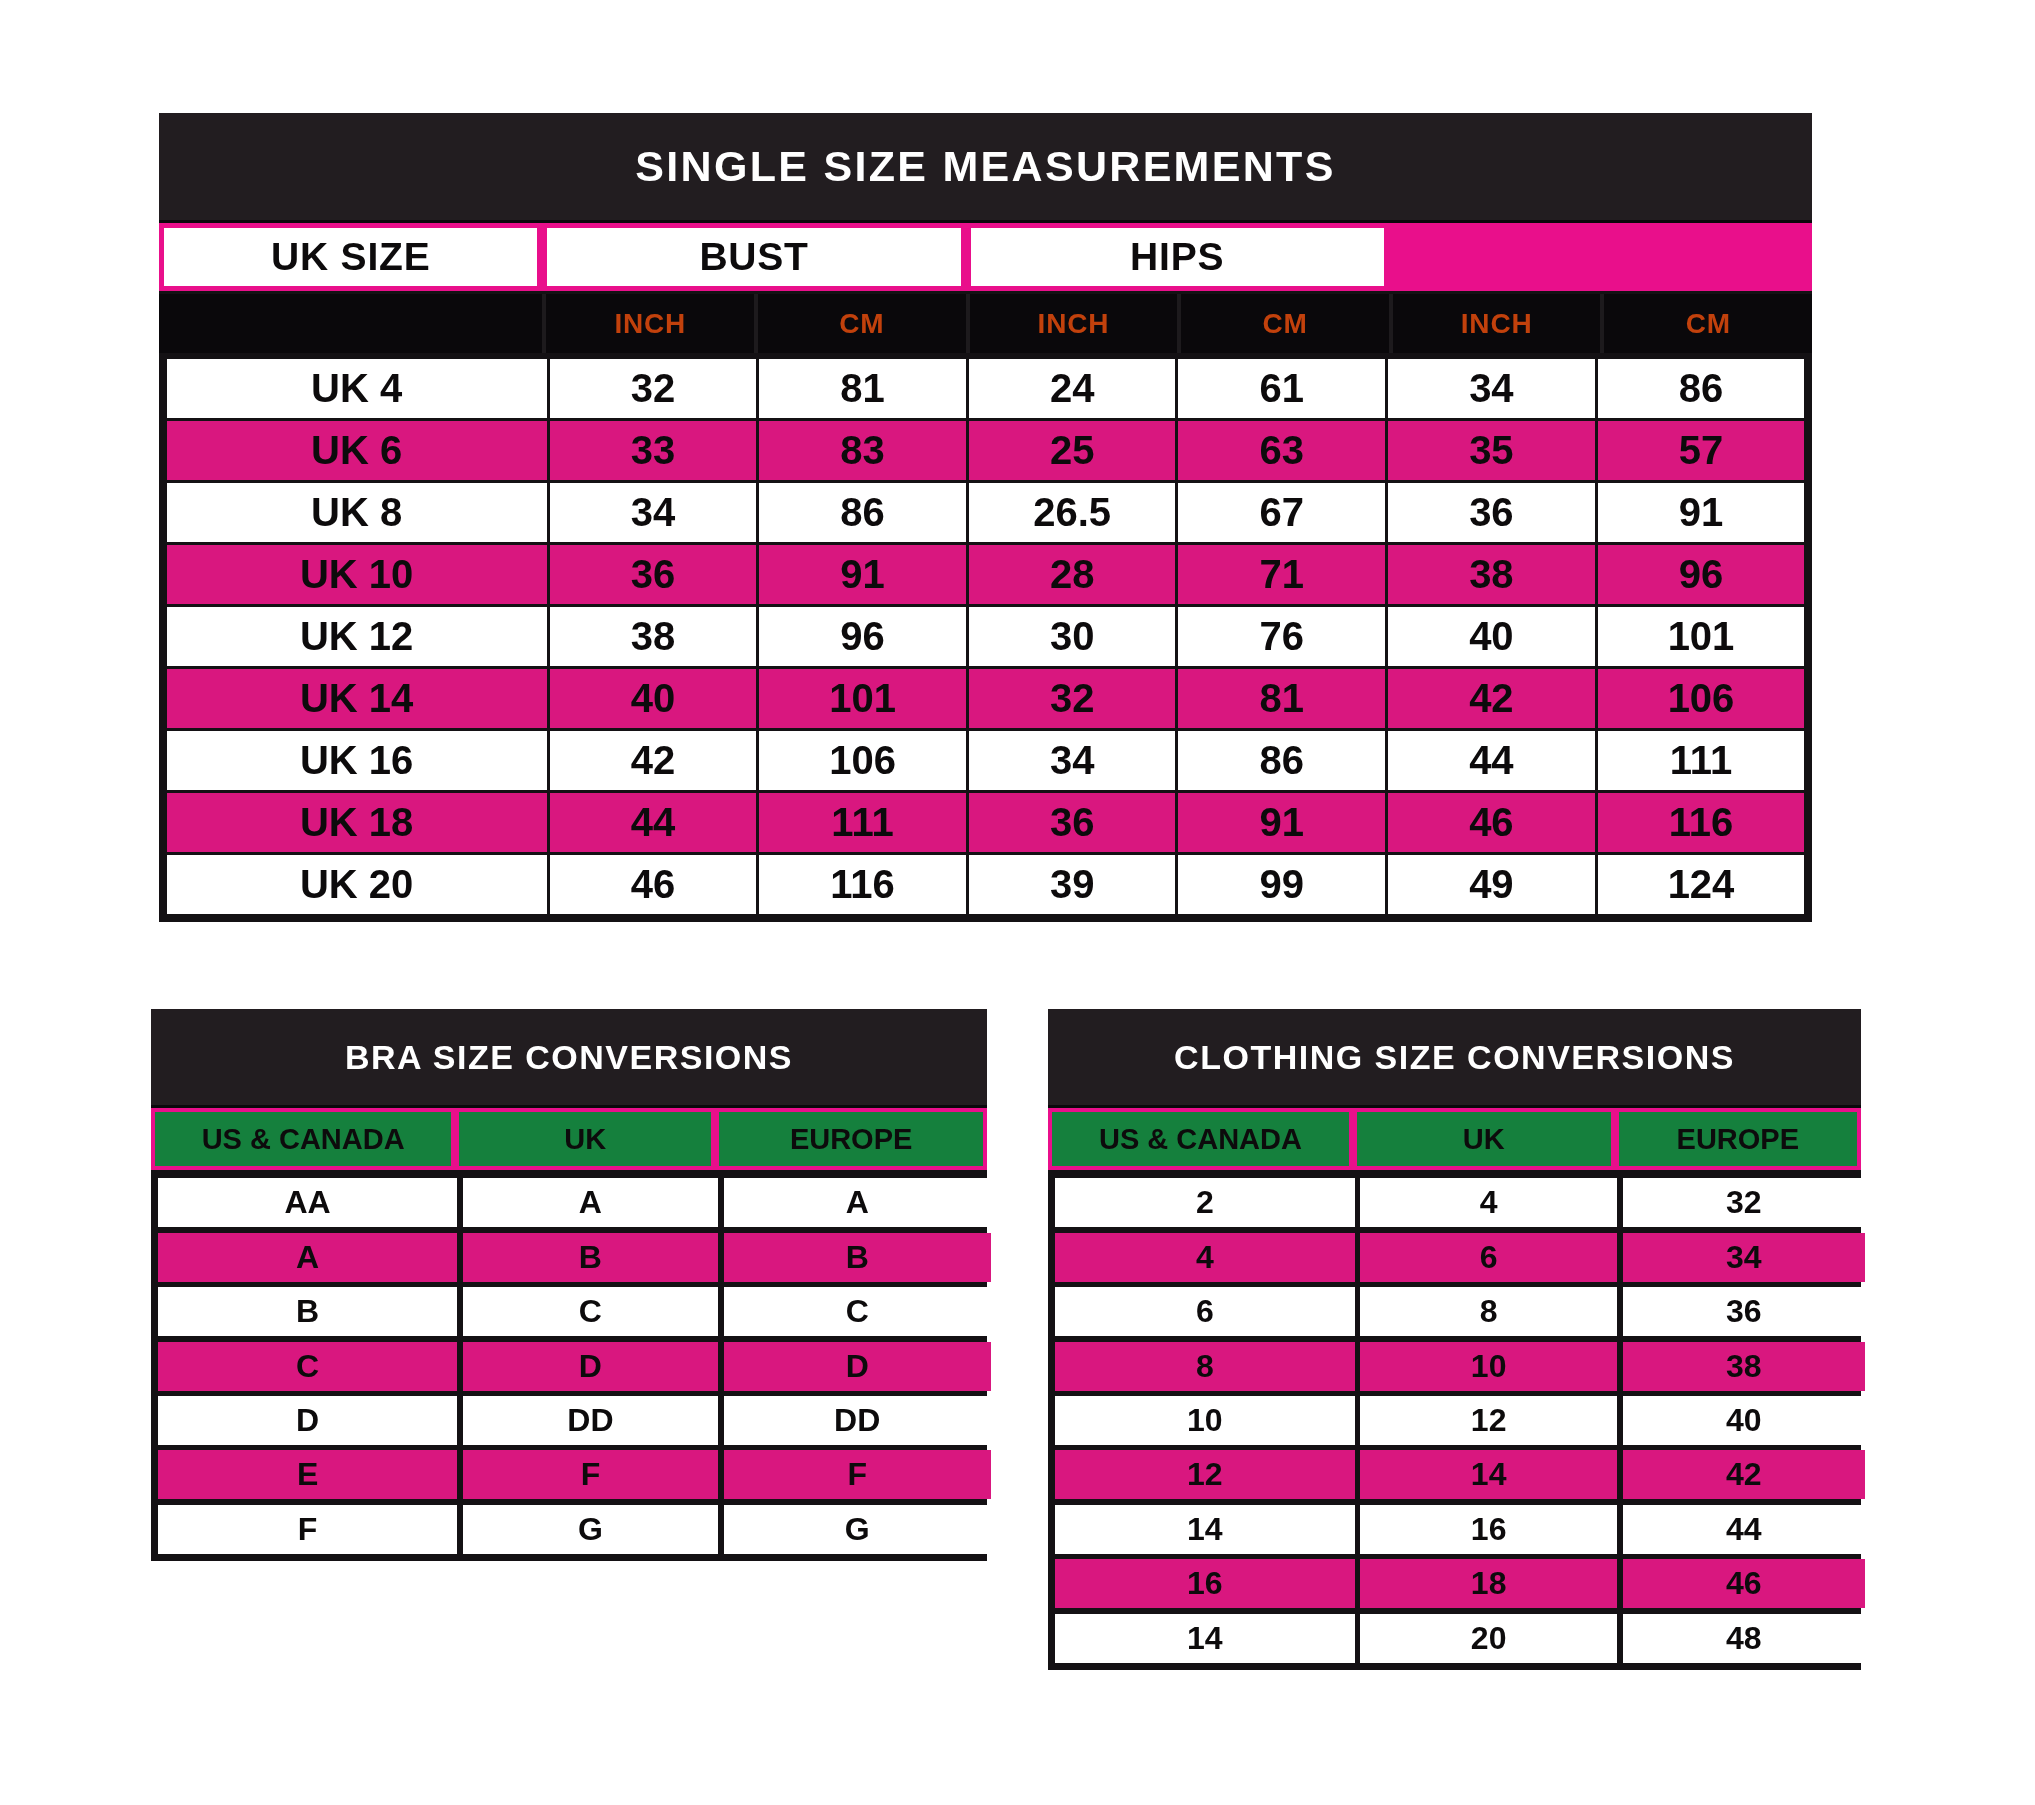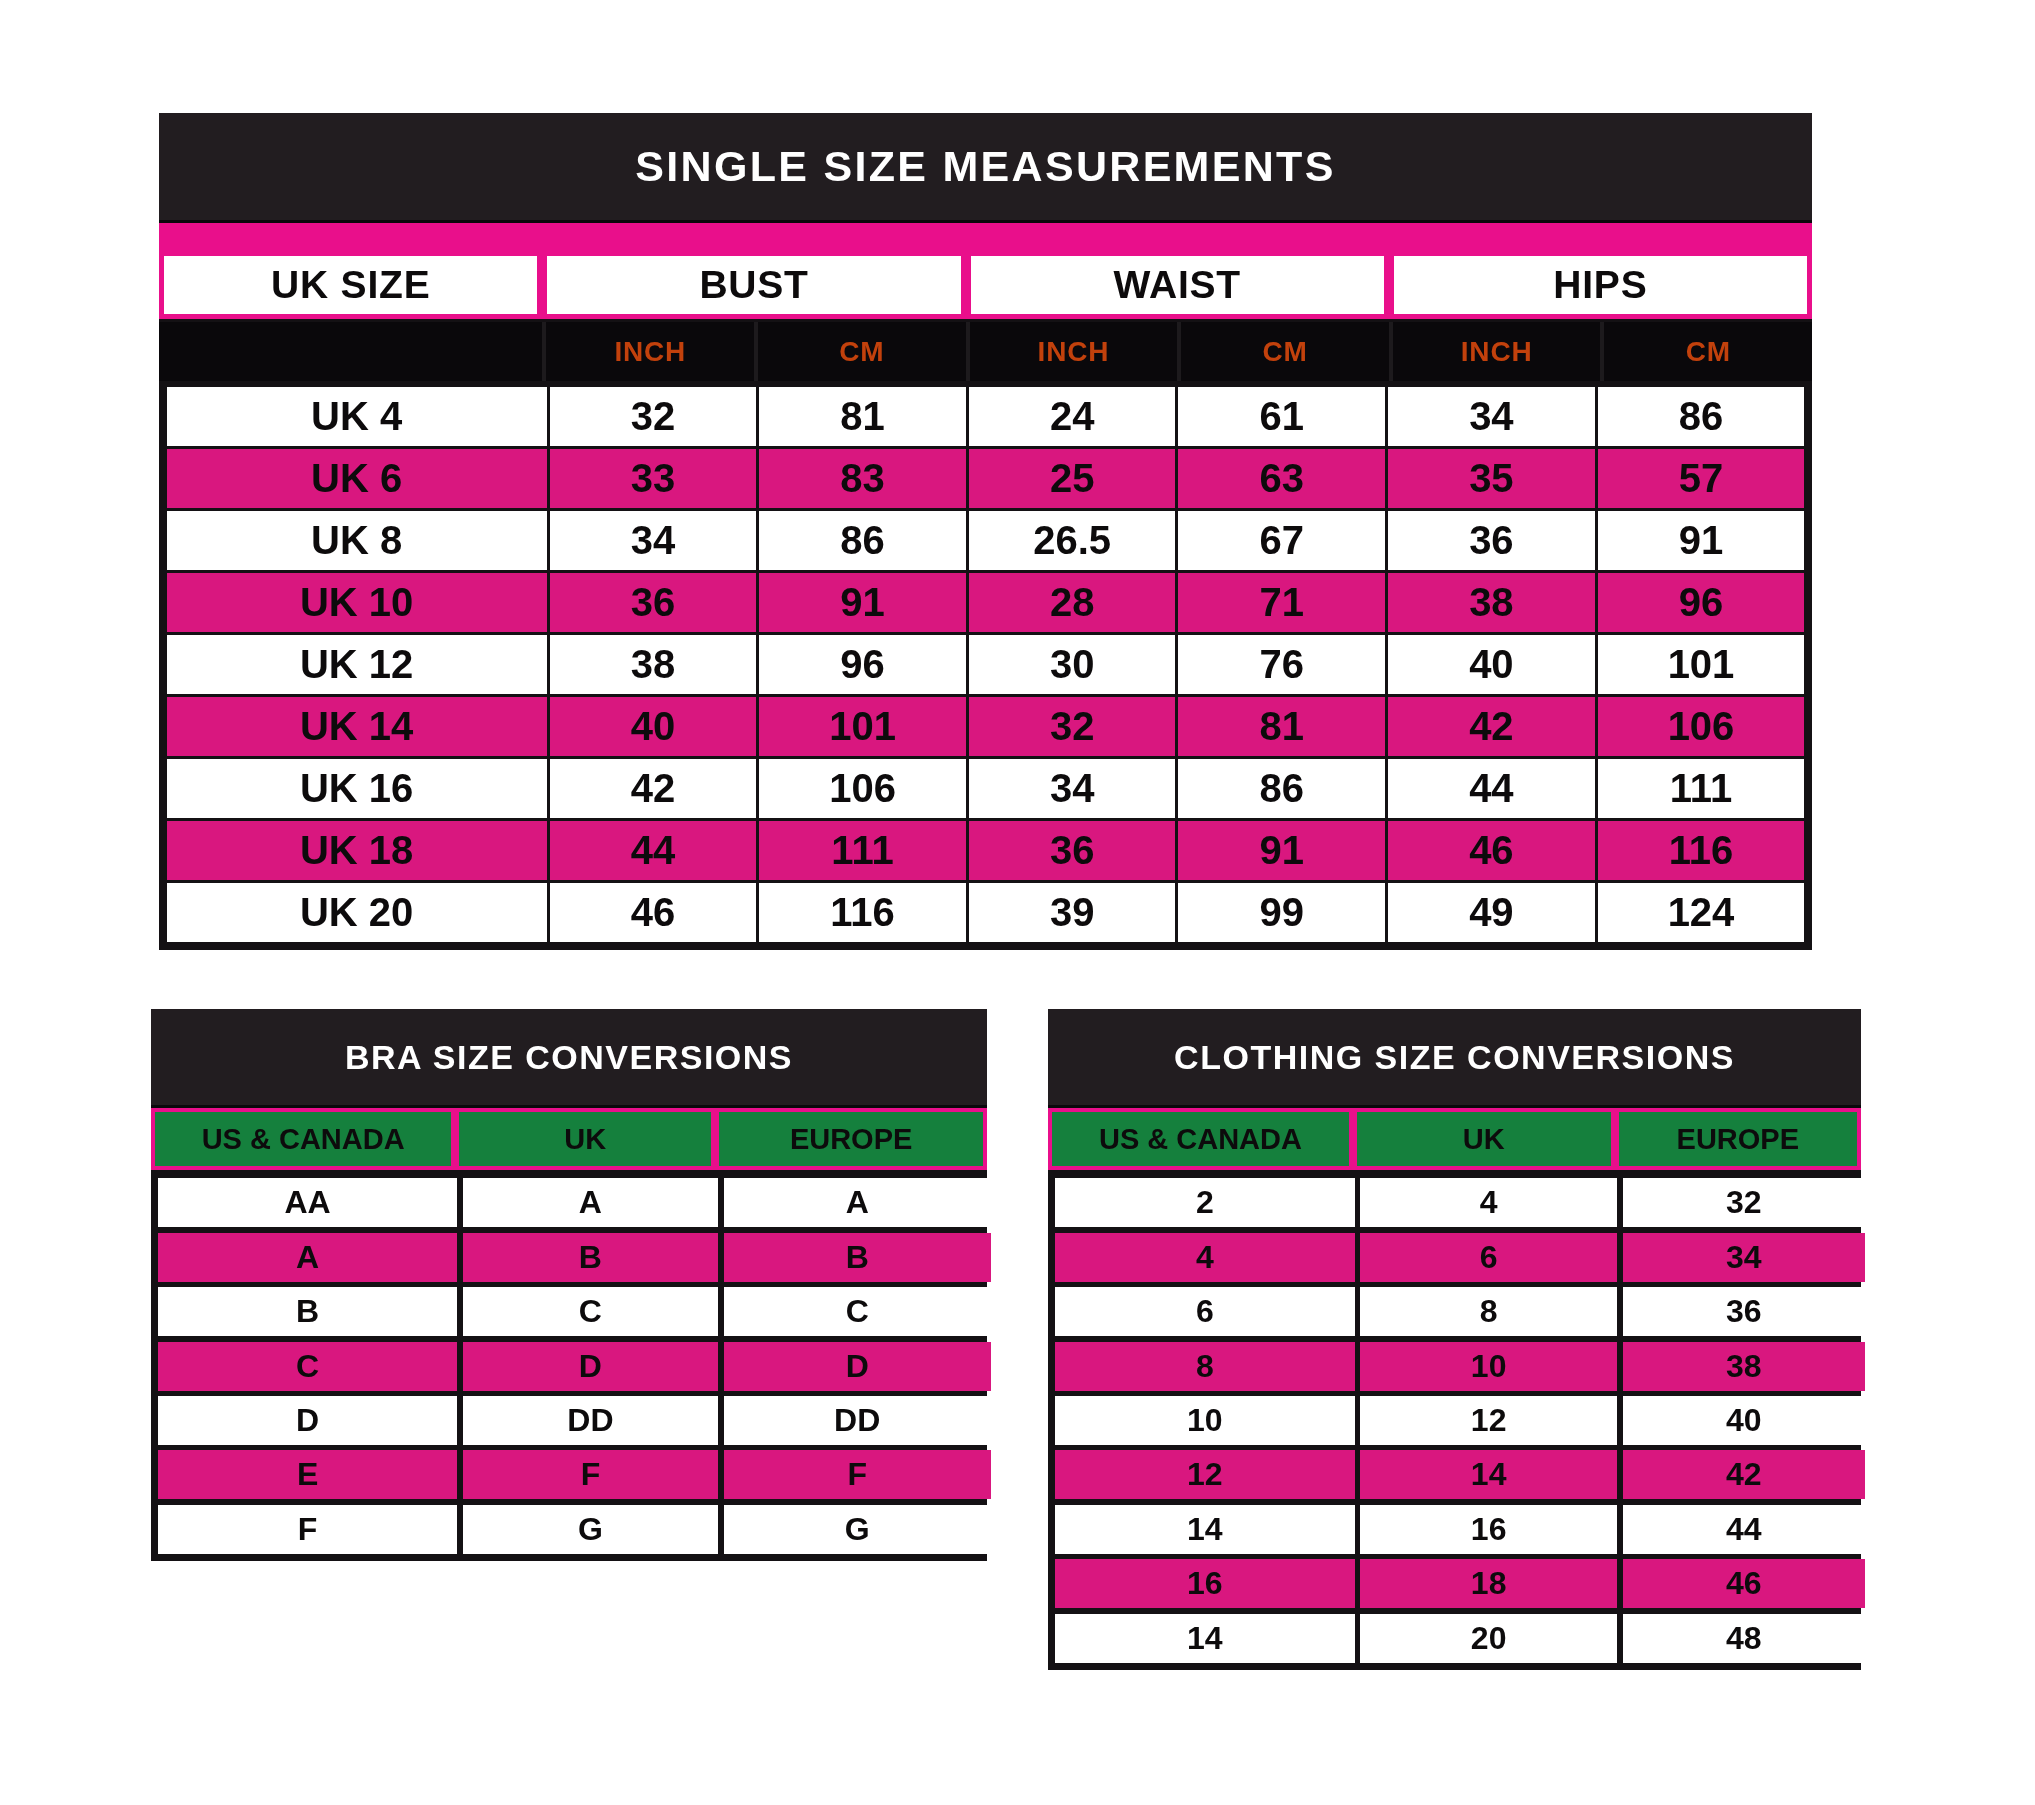--- a/index.html
+++ b/index.html
@@ -15,21 +15,21 @@
   }
   
   #main-table{left:159px;top:113px;width:1653px;border-radius:23px;}
   #main-table .titlebar{height:107px;font-size:43px;}
   .grp-header{
     display:grid;grid-template-columns:23.2% 25.6% 25.6% 25.6%;
     background:#e90f8b;border-bottom:3.1px solid #141114;
   }
   .grp-header .hcell{
     box-sizing:border-box;height:68px;background:#ffffff;border:5.4px solid #e90f8b;
-    display:flex;align-items:center;justify-content:center;font-size:39px;letter-spacing:0.8px;margin-top:28px;
+    display:flex;align-items:center;justify-content:center;font-size:39px;letter-spacing:0.8px;
   }
   .unit-row{
     display:grid;grid-template-columns:23.2% repeat(6,1fr);
     background:#0a080b;color:#c2410c;height:59px;
   }
   .unit-row .scell{
     display:flex;align-items:center;justify-content:center;font-size:28px;letter-spacing:0.8px;
     box-sizing:border-box;
   }
   .unit-row .scell + .scell{border-left:4.6px solid #1d1a1d;}
@@ -67,21 +67,20 @@
 </head>
 <body>
 
 <div class="tbl" id="main-table">
   <div class="titlebar">
     <span>SINGLE SIZE MEASUREMENTS</span>
   </div>
   <div class="grp-header">
     <div class="hcell">UK SIZE</div>
     <div class="hcell">BUST</div>
-    <div class="hcell">WAIST</div>
     <div class="hcell">HIPS</div>
   </div>
   <div class="unit-row">
     <div class="scell"></div>
     <div class="scell">INCH</div>
     <div class="scell">CM</div>
     <div class="scell">INCH</div>
     <div class="scell">CM</div>
     <div class="scell">INCH</div>
     <div class="scell">CM</div>

